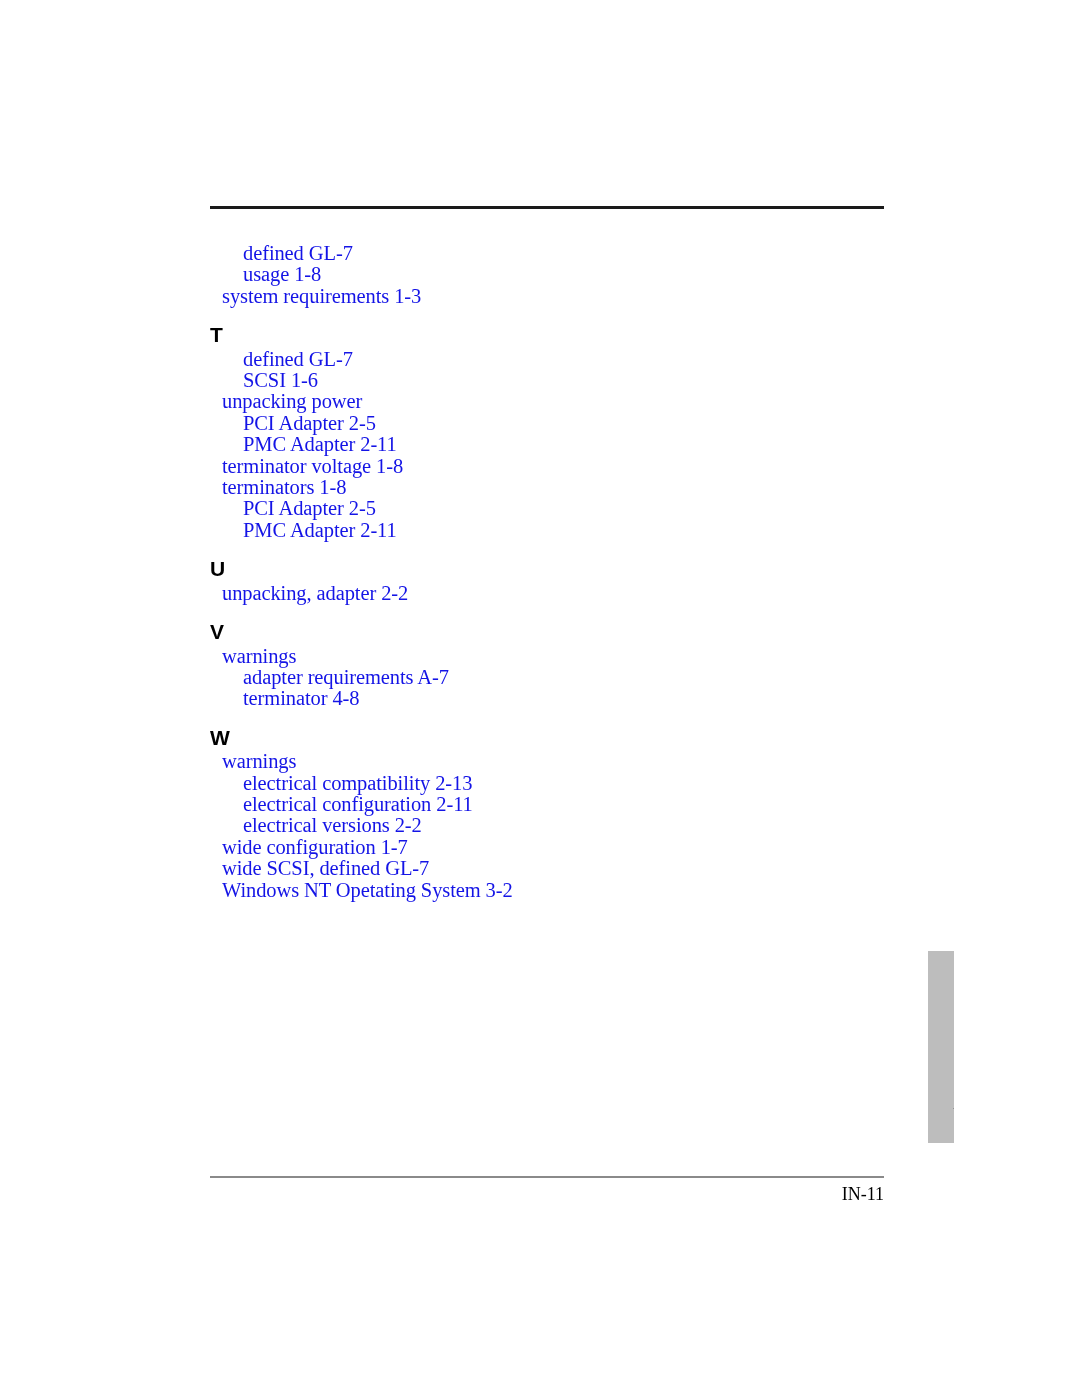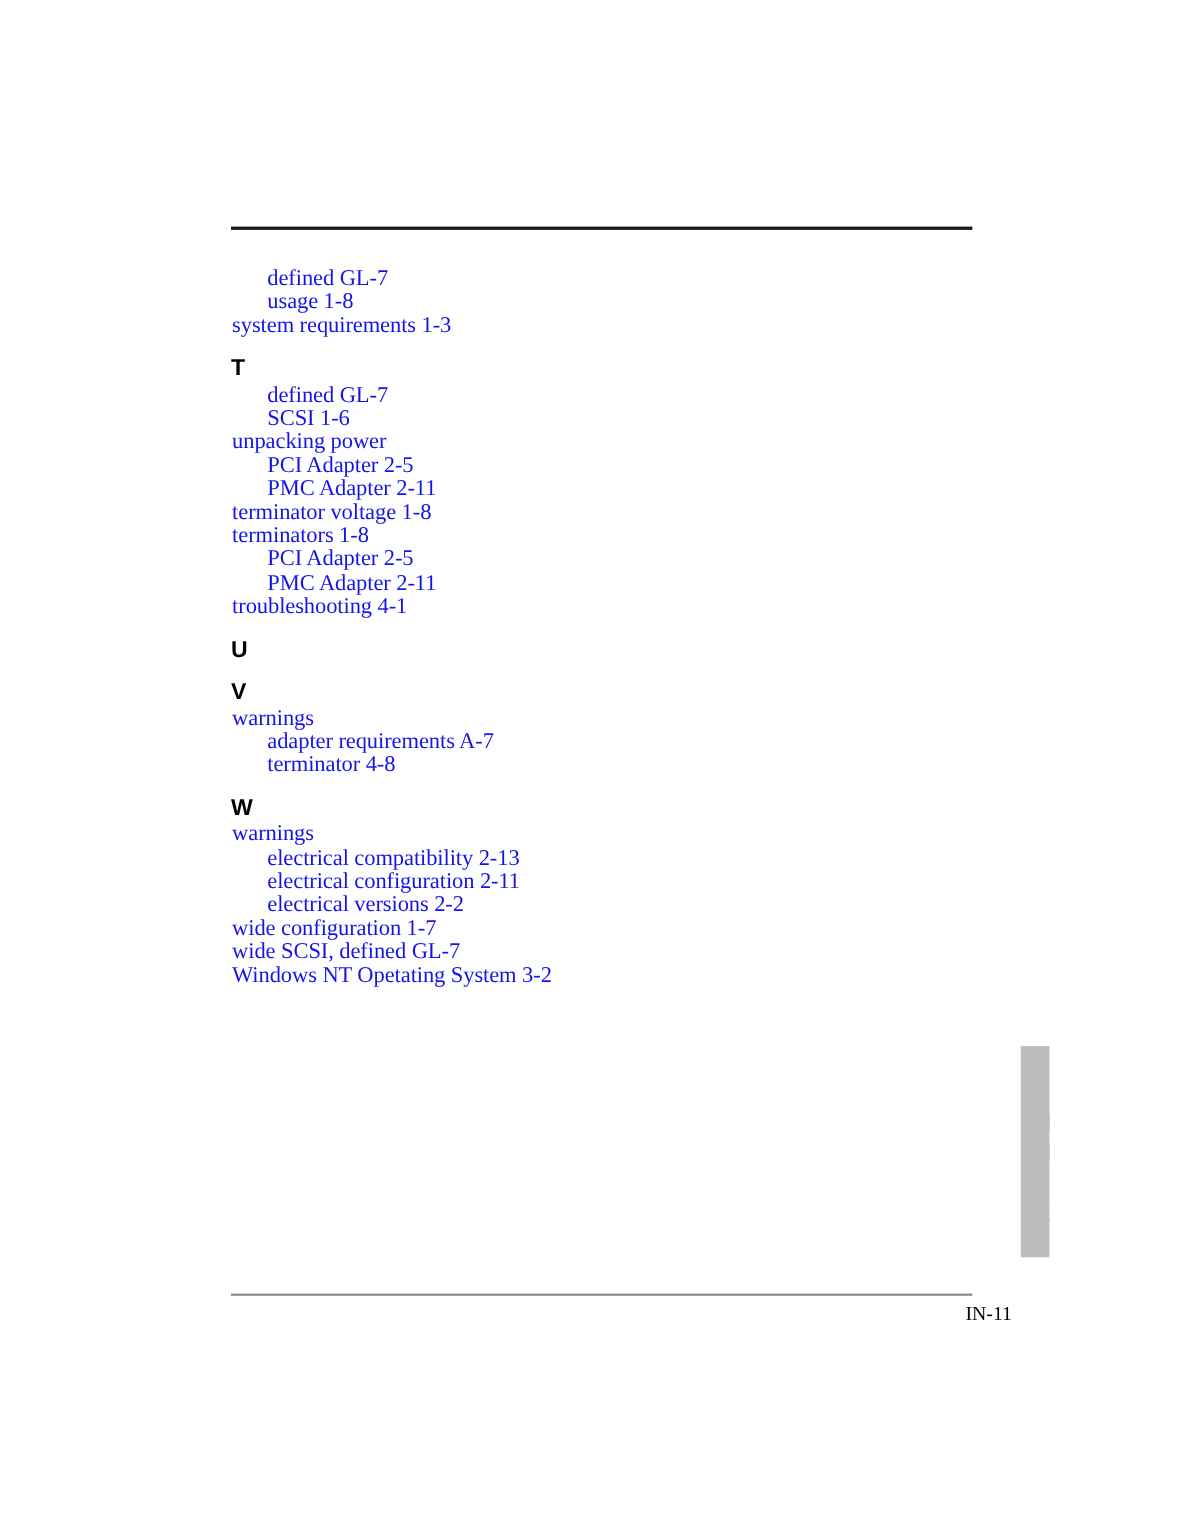--- a/index.html
+++ b/index.html
@@ -43,21 +43,21 @@
   }
 
   .entry {
     color: #1414e6;
     font-family: "Liberation Serif", serif;
     font-size: 20.5px;
     line-height: 21.4px;
     white-space: pre;
     letter-spacing: -0.1px;
   }
-  .entry.lvl0 { margin-left: 1px; }
+  .entry.lvl0 { margin-left: 12px; }
   .entry.lvl1 { margin-left: 33px; }
 
   .letter-heading {
     color: #000000;
     font-family: "Liberation Sans", sans-serif;
     font-size: 21px;
     font-weight: bold;
     line-height: 21.4px;
     margin-top: 17px;
     margin-bottom: 3px;
@@ -82,21 +82,21 @@
     font-family: "Liberation Sans", sans-serif;
     font-size: 23px;
     font-weight: bold;
     line-height: 27px;
     text-align: center;
   }
 
   
   #page-number {
     position: absolute;
-    left: 726px;
+    left: 690px;
     top: 1184px;
     width: 194px;
     text-align: right;
     color: #000000;
     font-family: "Liberation Serif", serif;
     font-size: 18px;
     white-space: pre;
   }
 </style>
 </head>
@@ -113,22 +113,22 @@
       <div class="letter-heading">T</div>
       <div class="entry lvl1">defined GL-7</div>
       <div class="entry lvl1">SCSI 1-6</div>
       <div class="entry lvl0">unpacking power</div>
       <div class="entry lvl1">PCI Adapter 2-5</div>
       <div class="entry lvl1">PMC Adapter 2-11</div>
       <div class="entry lvl0">terminator voltage 1-8</div>
       <div class="entry lvl0">terminators 1-8</div>
       <div class="entry lvl1">PCI Adapter 2-5</div>
       <div class="entry lvl1">PMC Adapter 2-11</div>
-      <div class="entry lvl0">troubleshooting 4-1</div>
       <div class="letter-heading">U</div>
+      <div class="entry lvl0">unpacking, adapter 2-2</div>
       <div class="letter-heading">V</div>
       <div class="entry lvl0">warnings</div>
       <div class="entry lvl1">adapter requirements A-7</div>
       <div class="entry lvl1">terminator 4-8</div>
       <div class="letter-heading">W</div>
       <div class="entry lvl0">warnings</div>
       <div class="entry lvl1">electrical compatibility 2-13</div>
       <div class="entry lvl1">electrical configuration 2-11</div>
       <div class="entry lvl1">electrical versions 2-2</div>
       <div class="entry lvl0">wide configuration 1-7</div>

